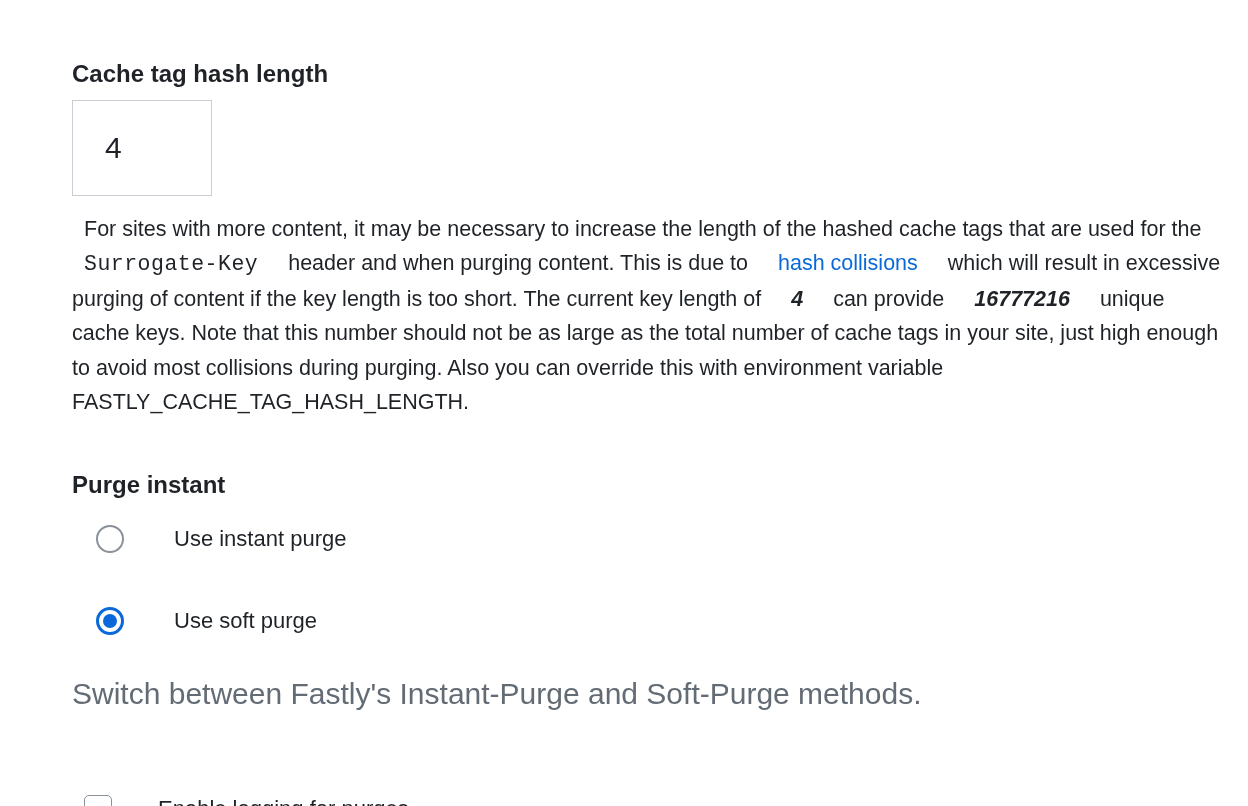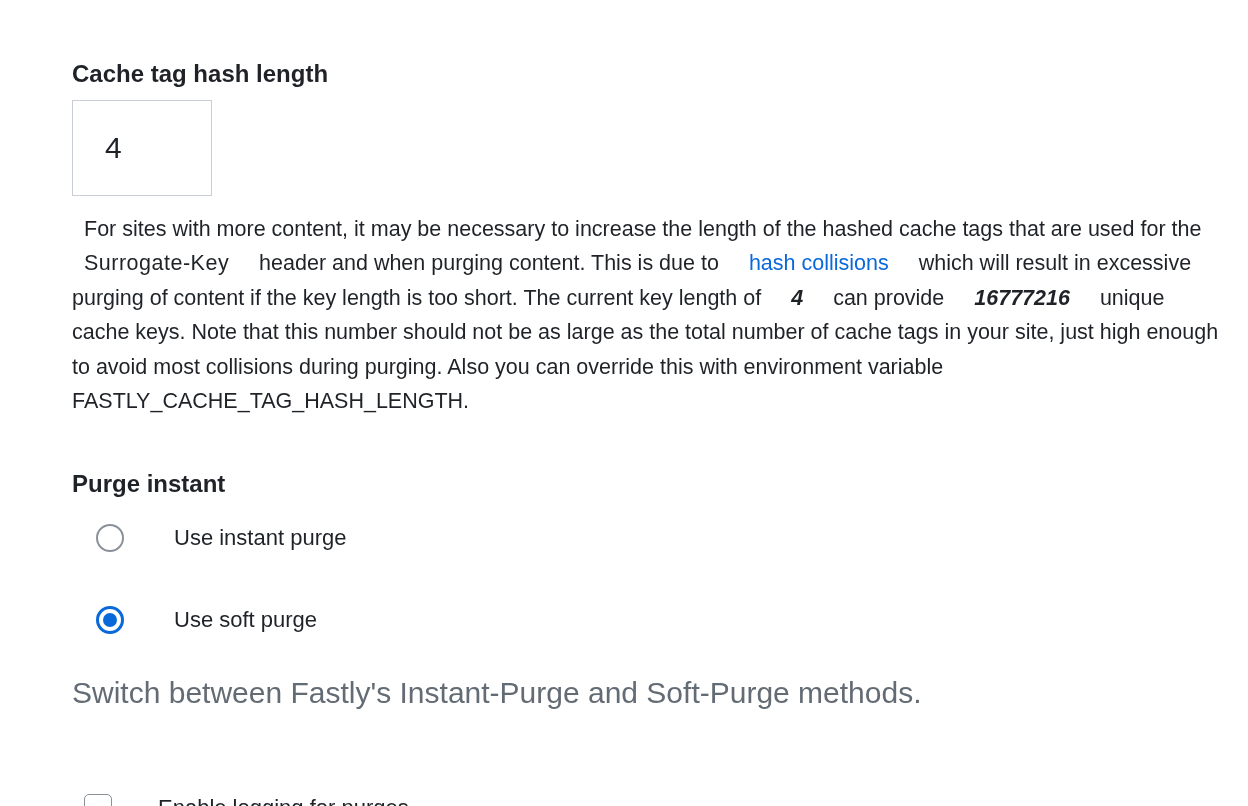--- a/index.html
+++ b/index.html
@@ -34,21 +34,21 @@
       display: flex;
       align-items: center;
     }
     .description {
       margin-top: 16px;
       font-size: 21.5px;
       line-height: 1.6;
       color: #1f2328;
     }
     .description .mono {
-      font-family: Liberation Sans, sans-serif;
+      font-family: Liberation Mono, monospace;
       letter-spacing: 0.5px;
     }
     .description .link {
       color: #0969da;
       cursor: pointer;
     }
     .description .italic {
       font-style: italic;
       font-weight: 600;
     }

